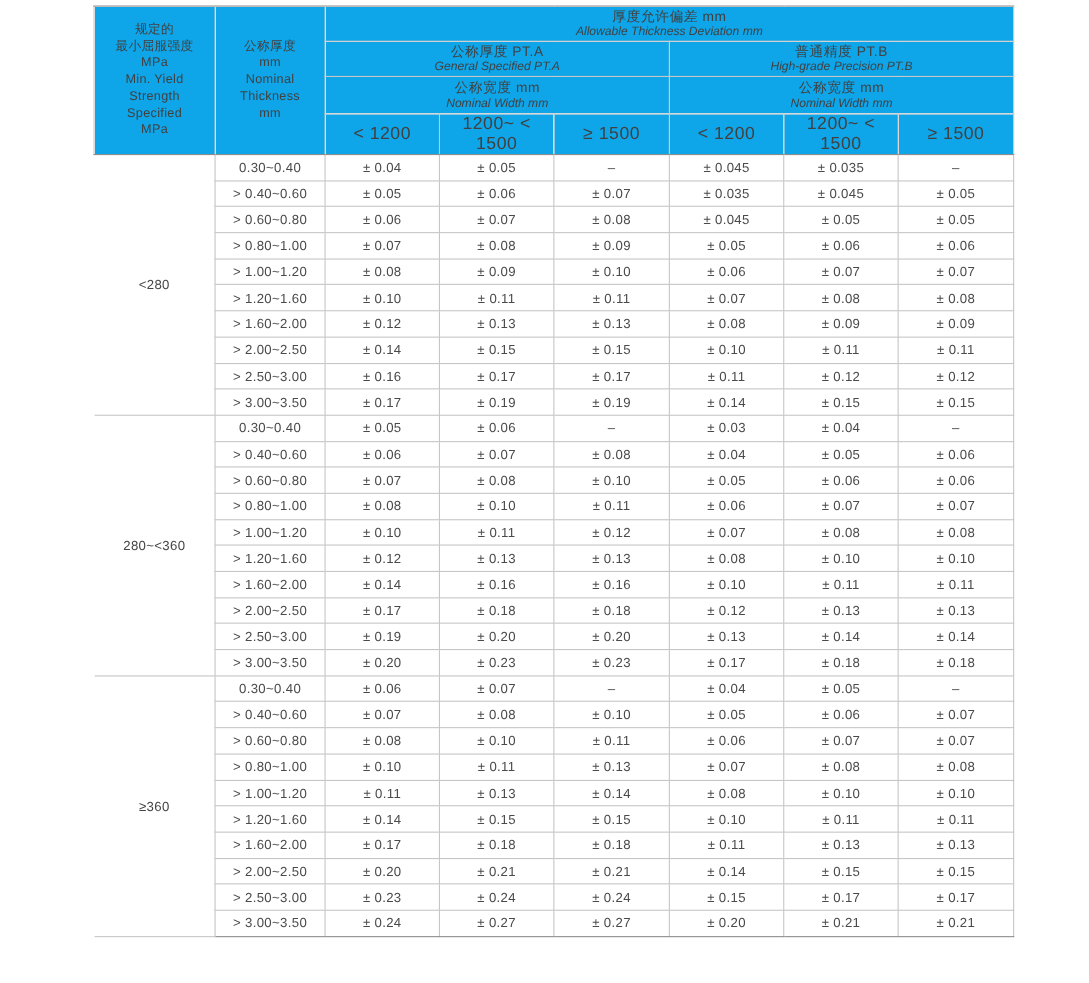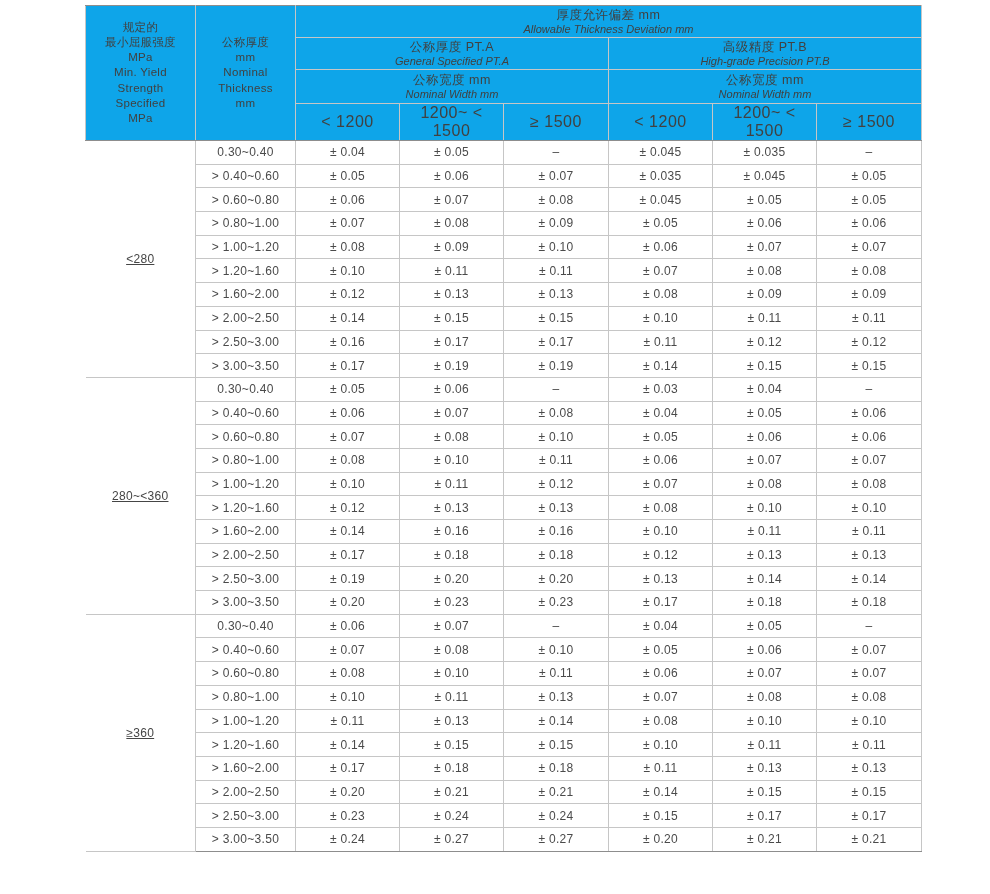--- a/index.html
+++ b/index.html
@@ -52,21 +52,20 @@
   tbody td {
     height: 22.7px;
     font-size: 12px;
     color: #4a4a4a;
     letter-spacing: 0.3px;
   }
   tbody td.yield-cell {
     border-left: none;
     font-size: 12px;
     color: #454545;
-    text-decoration: underline;
   }
   tbody tr:last-child td { border-bottom: 1px solid #8d8d8d; }
 </style>
 </head>
 <body>
 
 <div class="table-wrap">
   <table class="spec">
     <colgroup>
       <col style="width:110px">
@@ -100,21 +99,21 @@
           <span class="zh">厚度允许偏差 mm</span>
           <span class="en">Allowable Thickness Deviation mm</span>
         </th>
       </tr>
       <tr class="h-row2">
         <th colspan="3">
           <span class="zh">公称厚度 PT.A</span>
           <span class="en">General Specified PT.A</span>
         </th>
         <th colspan="3">
-          <span class="zh">高级精度 PT.B</span>
+          <span class="zh">普通精度 PT.B</span>
           <span class="en">High-grade Precision PT.B</span>
         </th>
       </tr>
       <tr class="h-row3">
         <th colspan="3">
           <span class="zh">公称宽度 mm</span>
           <span class="en">Nominal Width mm</span>
         </th>
         <th colspan="3">
           <span class="zh">公称宽度 mm</span>

